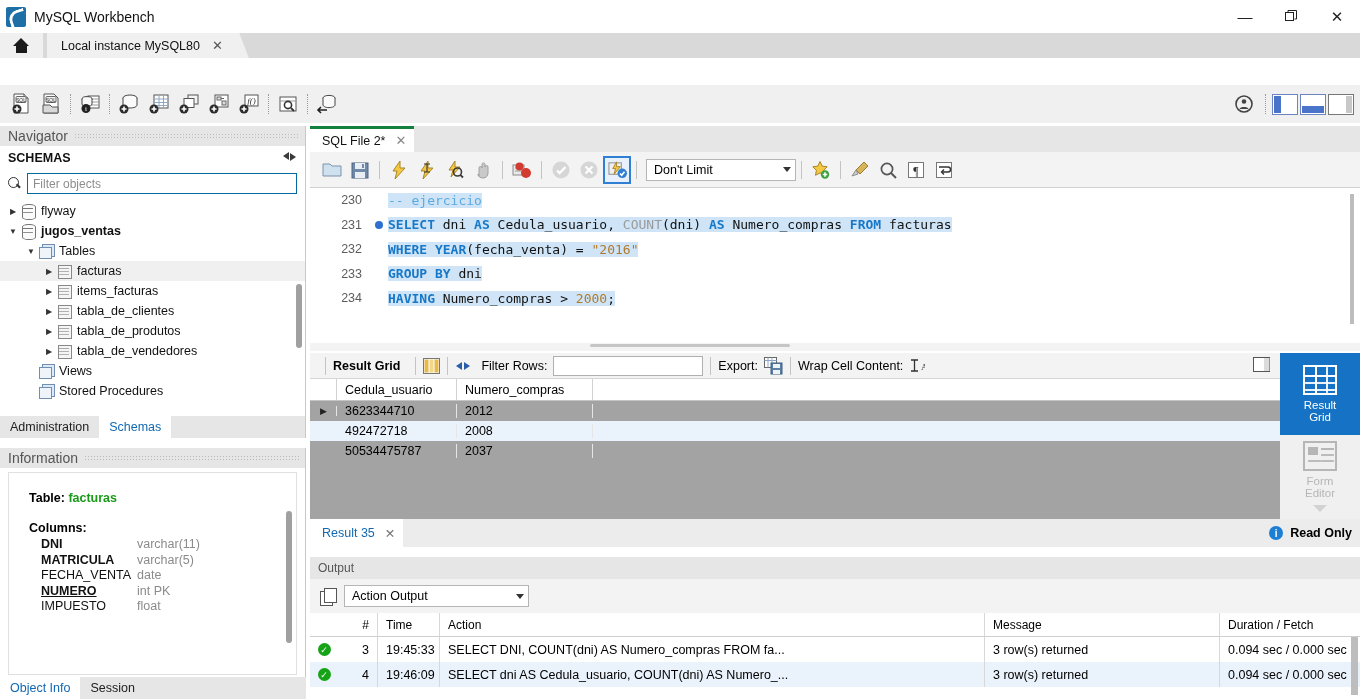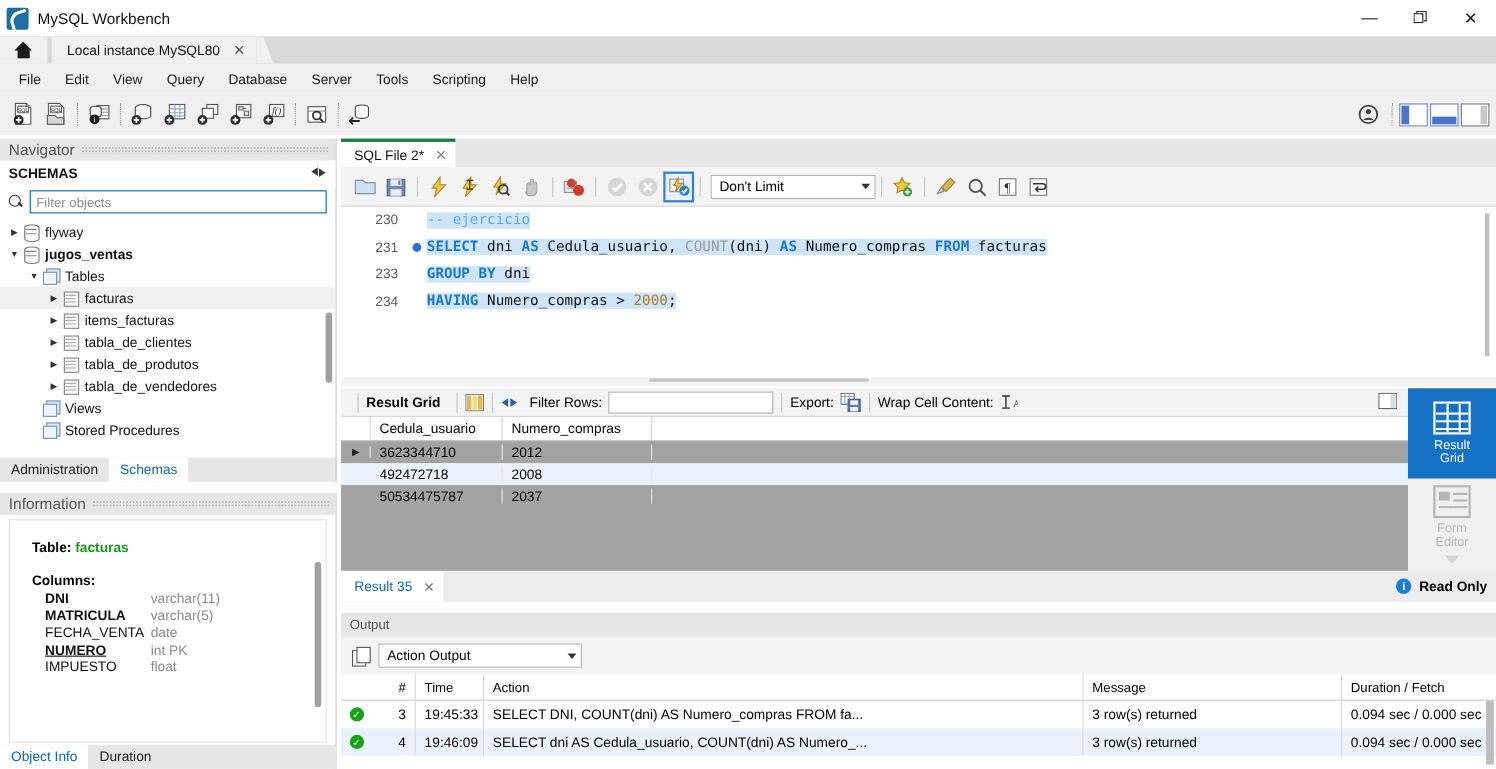--- a/index.html
+++ b/index.html
@@ -300,31 +300,20 @@
     <div class="home-tab">
       <span class="home-icon"></span>
     </div>
     <div class="conn-tab">
       <span>Local instance MySQL80</span>
       <span class="tclose">✕</span>
     </div>
     <div class="conn-skew"></div>
   </div>
 
-  <div class="menubar">
-    <div class="menu-item">File</div>
-    <div class="menu-item">Edit</div>
-    <div class="menu-item">View</div>
-    <div class="menu-item">Query</div>
-    <div class="menu-item">Database</div>
-    <div class="menu-item">Server</div>
-    <div class="menu-item">Tools</div>
-    <div class="menu-item">Scripting</div>
-    <div class="menu-item">Help</div>
-  </div>
 
   <div class="maintoolbar">
     <div class="tbtn">
       <svg width="22" height="22" viewBox="0 0 22 22">
           <path d="M4 1 h10 l4 4 v15 H4z" fill="#fff" stroke="#555"></path>
           <path d="M14 1 v4 h4" fill="#ddd" stroke="#555"></path>
           <rect x="6" y="3.5" width="10" height="6" rx="1" fill="#f2f2f2" stroke="#666"></rect>
           <text x="11" y="8.5" font-size="5" text-anchor="middle" fill="#333" font-family="sans-serif">SQL</text>
           <circle cx="7" cy="16" r="4.5" fill="#2b2b2b"></circle>
           <path d="M7 13.5v5M4.5 16h5" stroke="#fff" stroke-width="1.6"></path>
@@ -532,21 +521,21 @@
           </div>
           <div class="colrow">
             <span class="colname">IMPUESTO</span>
             <span class="coltype">float</span>
           </div>
         </div>
       <div class="vscroll" style="top:38px; right:4px; height:132px;"></div>
     </div>
     <div class="infotabs">
       <div class="infotab active">Object Info</div>
-      <div class="infotab">Duration</div>
+      <div class="infotab">Session</div>
     </div>
   </div>
 
   <div class="sqltabs">
     <div class="sqltab">
       <span>SQL File 2*</span>
       <span class="tclose">✕</span>
     </div>
   </div>
 
@@ -665,20 +654,25 @@
           <span class="gutter">230</span>
           <span class="bpdot"></span>
           <span class="codetext hl"><span class="cm">-- ejercicio</span></span>
         </div>
         <div class="codeline">
           <span class="gutter">231</span>
           <span class="bpdot">
             <i></i>
           </span>
           <span class="codetext hl"><span class="k">SELECT</span><span class="plain"> dni </span><span class="k">AS</span><span class="plain"> Cedula_usuario, </span><span class="f">COUNT</span><span class="plain">(dni) </span><span class="k">AS</span><span class="plain"> Numero_compras </span><span class="k">FROM</span><span class="plain"> facturas</span></span>
+        </div>
+        <div class="codeline">
+          <span class="gutter">232</span>
+          <span class="bpdot"></span>
+          <span class="codetext hl"><span class="k">WHERE</span><span class="plain"> </span><span class="k">YEAR</span><span class="plain">(fecha_venta) = </span><span class="s">"2016"</span></span>
         </div>
         <div class="codeline">
           <span class="gutter">233</span>
           <span class="bpdot"></span>
           <span class="codetext hl"><span class="k">GROUP</span><span class="plain"> </span><span class="k">BY</span><span class="plain"> dni</span></span>
         </div>
         <div class="codeline">
           <span class="gutter">234</span>
           <span class="bpdot"></span>
           <span class="codetext hl"><span class="k">HAVING</span><span class="plain"> Numero_compras &gt; </span><span class="n">2000</span><span class="plain">;</span></span>

